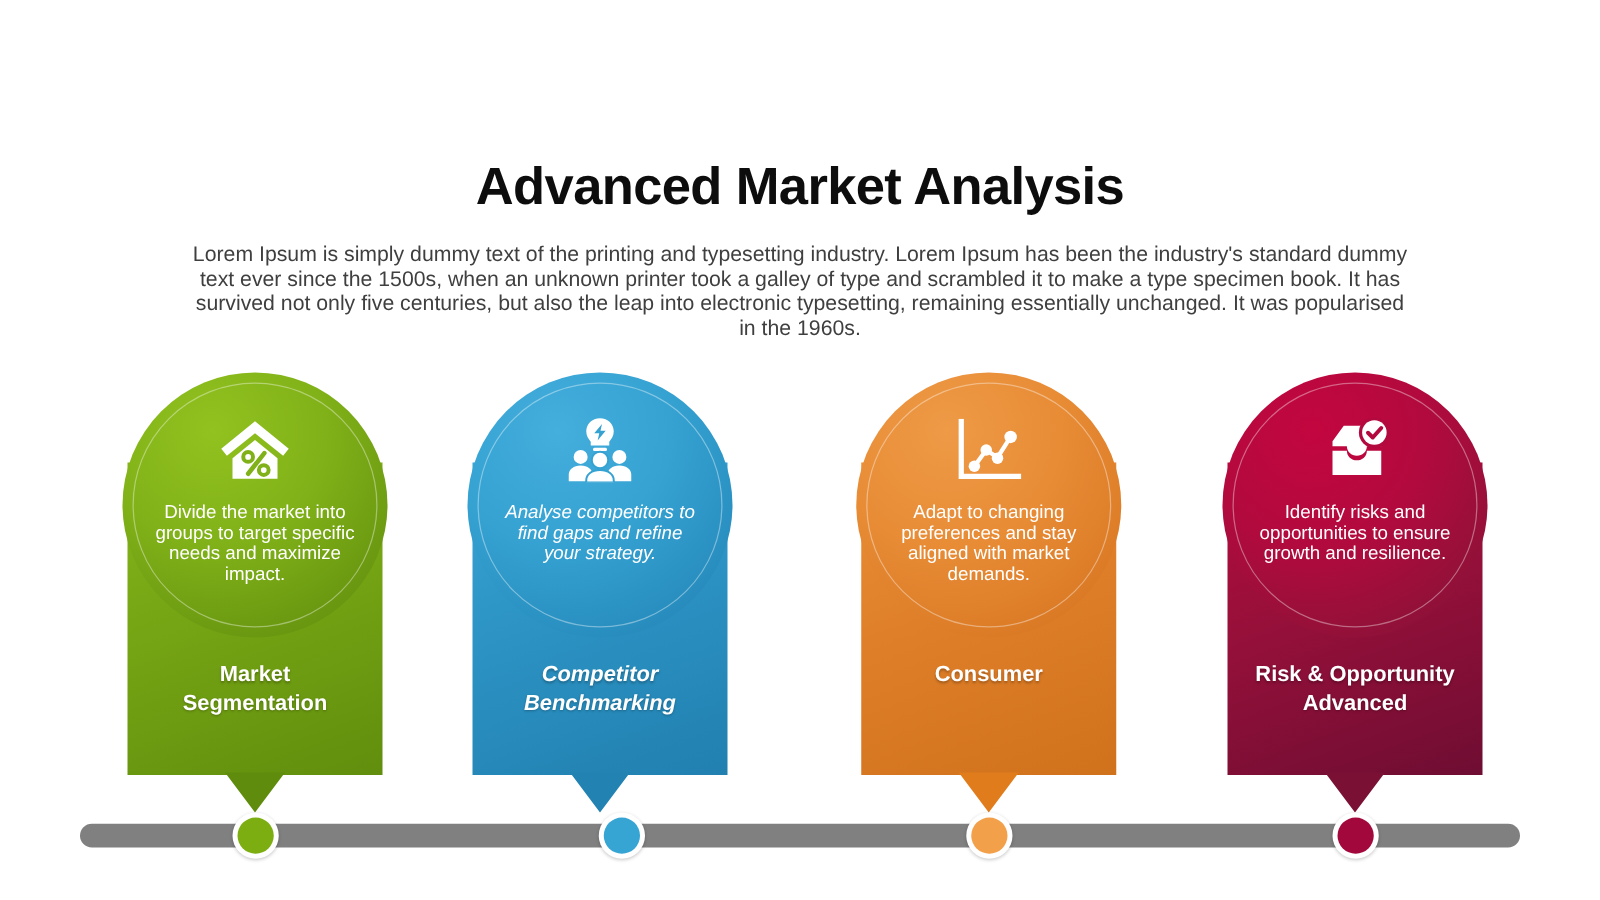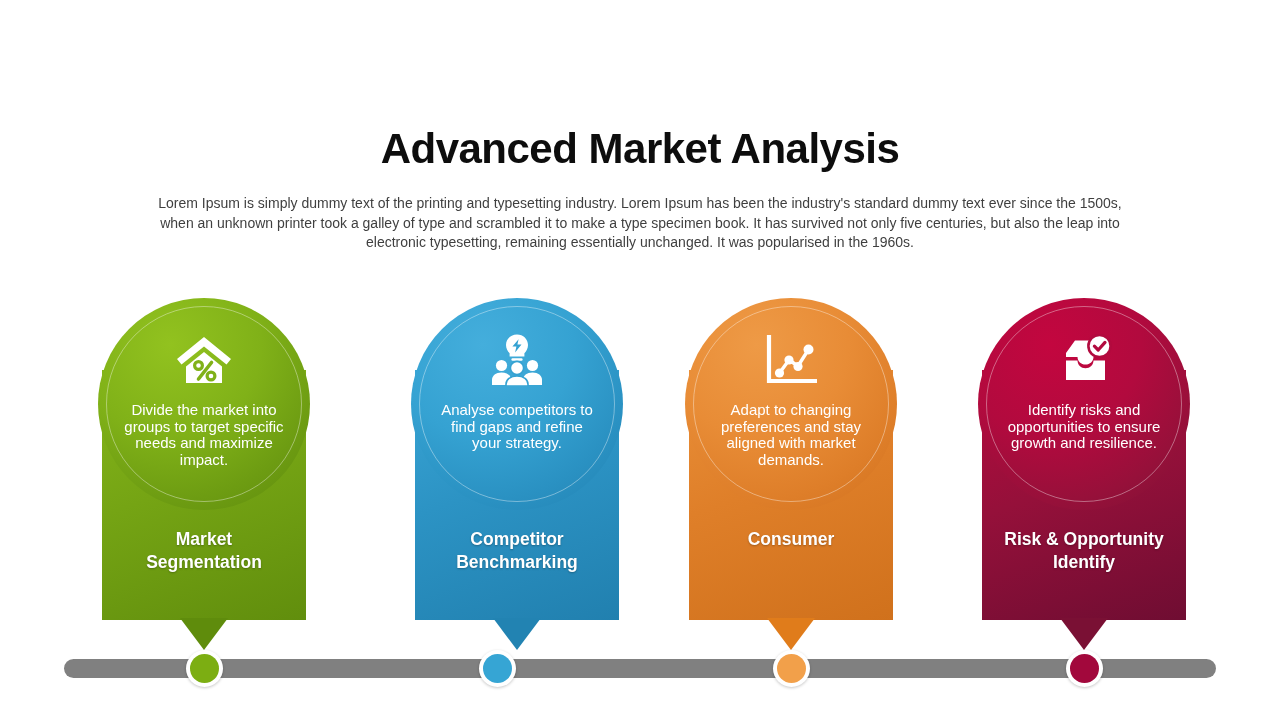--- a/index.html
+++ b/index.html
@@ -33,21 +33,21 @@
     letter-spacing: -0.5px;
     line-height: 50px;
   }
 
   .subtitle {
     position: absolute;
     top: 146px;
     left: 150px;
     width: 980px;
     text-align: center;
-    font-size: 14px;
+    font-size: 17px;
     line-height: 19.6px;
     color: #3f3f3f;
   }
 
   
   .timeline-bar {
     position: absolute;
     left: 64px;
     top: 611px;
     width: 1152px;
@@ -208,21 +208,21 @@
         <circle cx="36" cy="41" r="3.9" fill="none" stroke="#80B118" stroke-width="3.2"></circle>
       </svg>
     </div>
     <div class="pin-desc">Divide the market into groups to target specific needs and maximize impact.</div>
     <div class="pin-label">
       <div>Market</div>
       <div>Segmentation</div>
     </div>
   </div>
 
-  <div class="pin c1" style="left:411px; top:250px;">
+  <div class="pin c1" style="left:374px; top:250px;font-style:italic;">
     <div class="pin-body"></div>
     <div class="pin-tip"></div>
     <div class="pin-circle">
       <div class="pin-circle-inner"></div>
     </div>
     <div class="pin-icon">
       <svg width="58" height="52" viewBox="0 0 58 52">
         <path d="M29 0.5 C22.7 0.5 18 5.2 18 11 C18 14.6 19.8 17.3 21.6 19.3 L21.6 22.4 L36.4 22.4 L36.4 19.3 C38.2 17.3 40 14.6 40 11 C40 5.2 35.3 0.5 29 0.5 Z" fill="#ffffff"></path>
         <rect x="23.4" y="24.2" width="11.2" height="2.5" rx="1.2" fill="#ffffff"></rect>
         <rect x="25.2" y="28.2" width="7.6" height="2.3" rx="1.1" fill="#ffffff"></rect>
@@ -275,21 +275,21 @@
         <path d="M11 19 L20 6.5 L41 6.5 L50 19 L50 23 L38.5 23 C38.5 27.4 34.9 30.6 30.5 30.6 C26.1 30.6 22.5 27.4 22.5 23 L11 23 Z" fill="#ffffff"></path>
         <path d="M11 26.5 L22.5 26.5 C22.5 31 26.1 34.2 30.5 34.2 C34.9 34.2 38.5 31 38.5 26.5 L50 26.5 L50 46 L11 46 Z" fill="#ffffff"></path>
         <circle cx="44.5" cy="12" r="12.4" fill="#B20A3E"></circle>
         <circle cx="44.5" cy="12" r="9.8" fill="#ffffff"></circle>
         <path d="M39.4 12.2 L43.2 16 L50 8.4" stroke="#B20A3E" stroke-width="3.2" fill="none" stroke-linecap="round" stroke-linejoin="round"></path>
       </svg>
     </div>
     <div class="pin-desc">Identify risks and opportunities to ensure growth and resilience.</div>
     <div class="pin-label">
       <div>Risk &amp; Opportunity</div>
-      <div>Identify</div>
+      <div>Advanced</div>
     </div>
   </div>
 
   <div class="timeline-bar"></div>
 
   <div class="dot c0" style="left:186px;">
     <div class="dot-core"></div>
   </div>
   <div class="dot c1" style="left:479px;">
     <div class="dot-core"></div>

